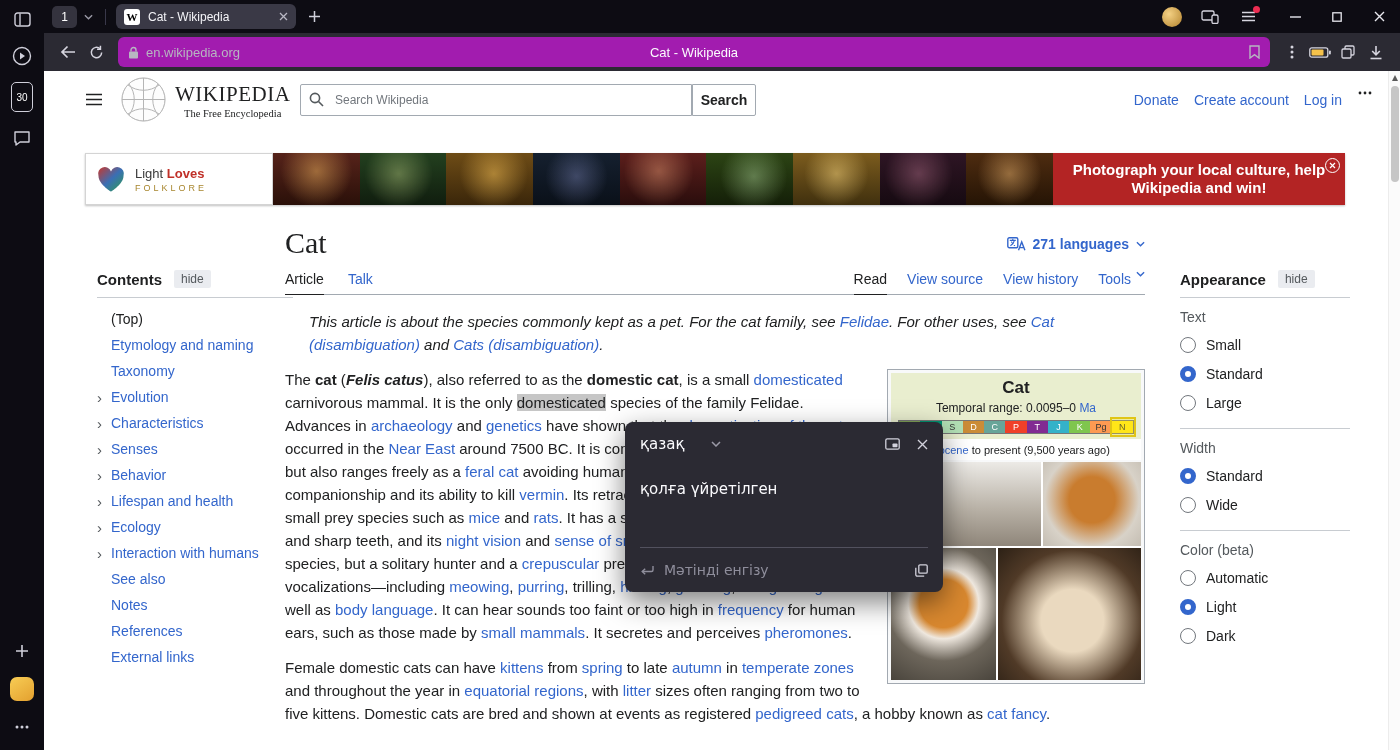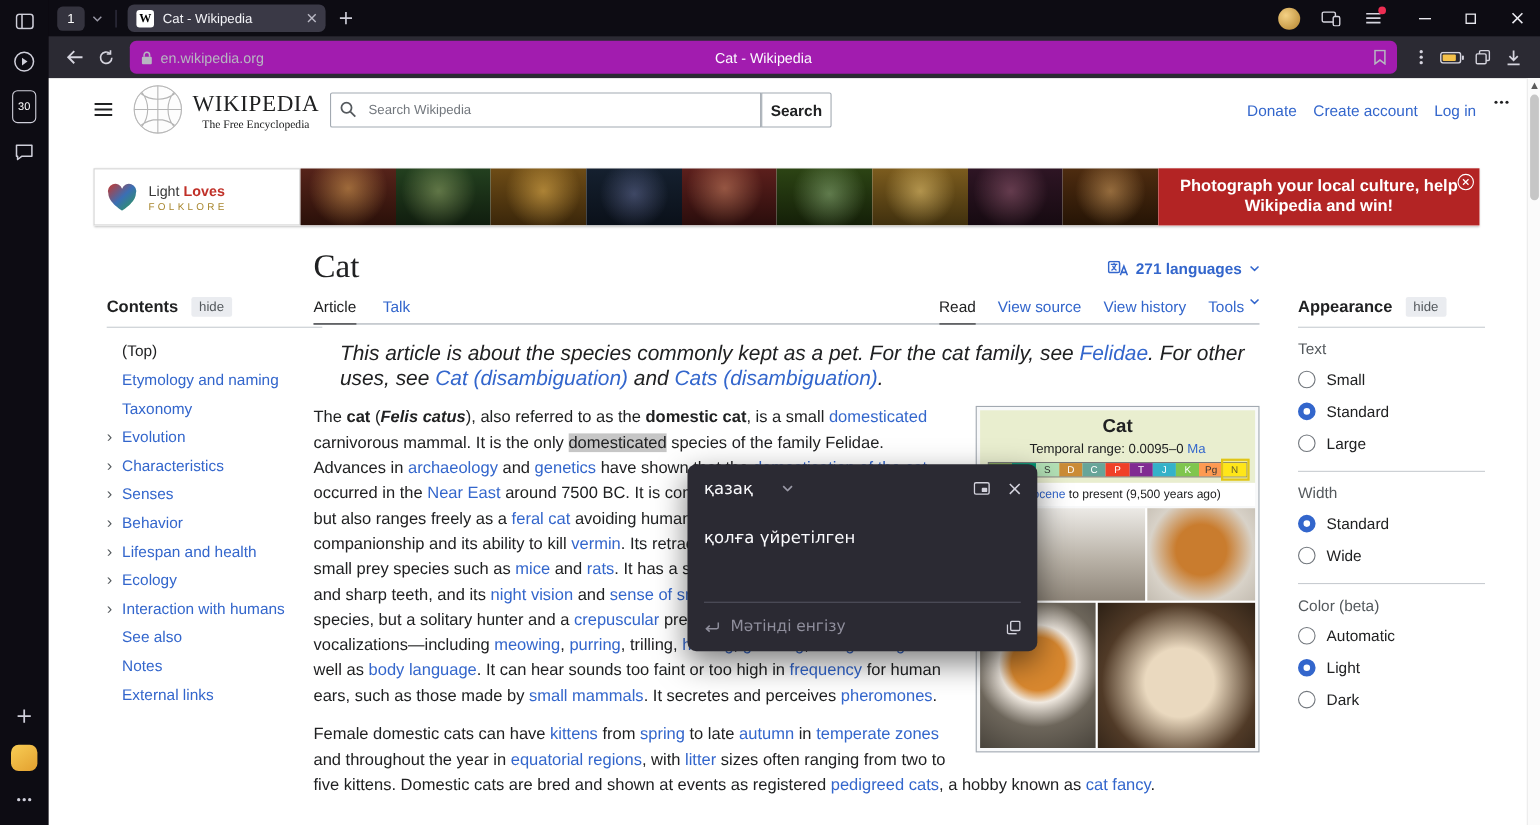--- a/index.html
+++ b/index.html
@@ -114,21 +114,21 @@
   .title-row{display:flex;justify-content:space-between;align-items:flex-end}
   h1{font-family:"Liberation Serif","DejaVu Serif",serif;font-size:30px;font-weight:normal;color:#202122}
   .lang-btn{color:var(--link-blue,#3366cc);font-weight:bold;font-size:14px;display:flex;align-items:center;gap:7px;padding-bottom:8px}
   .tabs-row{display:flex;justify-content:space-between;margin-top:4px;border-bottom:1px solid #a2a9b1;font-size:14px}
   .tabs-left{display:flex;gap:24px}
   .tabs-right{display:flex;gap:20px}
   .tab-link{padding:7px 0;color:var(--link-blue,#3366cc)}
   .tab-link.active{color:#202122;border-bottom:1px solid #202122;margin-bottom:-1px}
   .subtitle-row{display:flex;justify-content:space-between;align-items:center;margin-top:12px;font-size:14px}
   .page-icons{display:flex;gap:11px;align-items:center}
-  .hatnote{font-style:italic;margin:15px 0 6px 24px;font-size:19px;line-height:23px}
+  .hatnote{font-style:italic;margin:15px 0 6px 24px;font-size:15px;line-height:23px}
   .wlink{color:var(--link-blue,#3366cc)}
   .b{font-weight:bold}.i{font-style:italic}
   .hl{background:var(--selection-gray,#c6c6c6)}
   p.body{font-size:15px;line-height:23px;margin-top:12px}
 
   
   .infobox{float:right;width:258px;margin:7px 0 14px 20px;border:1px solid #a2a9b1;background:#f8f9fa;padding:3px;font-size:12px}
   .ib-head{background:var(--infobox-header,#e9eecf);padding:3px 2px 5px}
   .ib-title{font-weight:bold;font-size:17px;text-align:center;padding:2px 0 3px}
   .ib-temporal{text-align:center;padding-bottom:5px}
@@ -444,20 +444,24 @@
           <div class="toc-item">
             <span class="toc-arrow"></span>
             <span class="toc-label">See also</span>
           </div>
           <div class="toc-item">
             <span class="toc-arrow"></span>
             <span class="toc-label">Notes</span>
           </div>
           <div class="toc-item">
             <span class="toc-arrow"></span>
+            <span class="toc-label">References</span>
+          </div>
+          <div class="toc-item">
+            <span class="toc-arrow"></span>
             <span class="toc-label">External links</span>
           </div>
         </div>
     </aside>
 
     <main id="main">
       <div class="title-row">
         <h1>Cat</h1>
         <div class="lang-btn">
           <svg width="19" height="14" viewBox="0 0 19 14">

